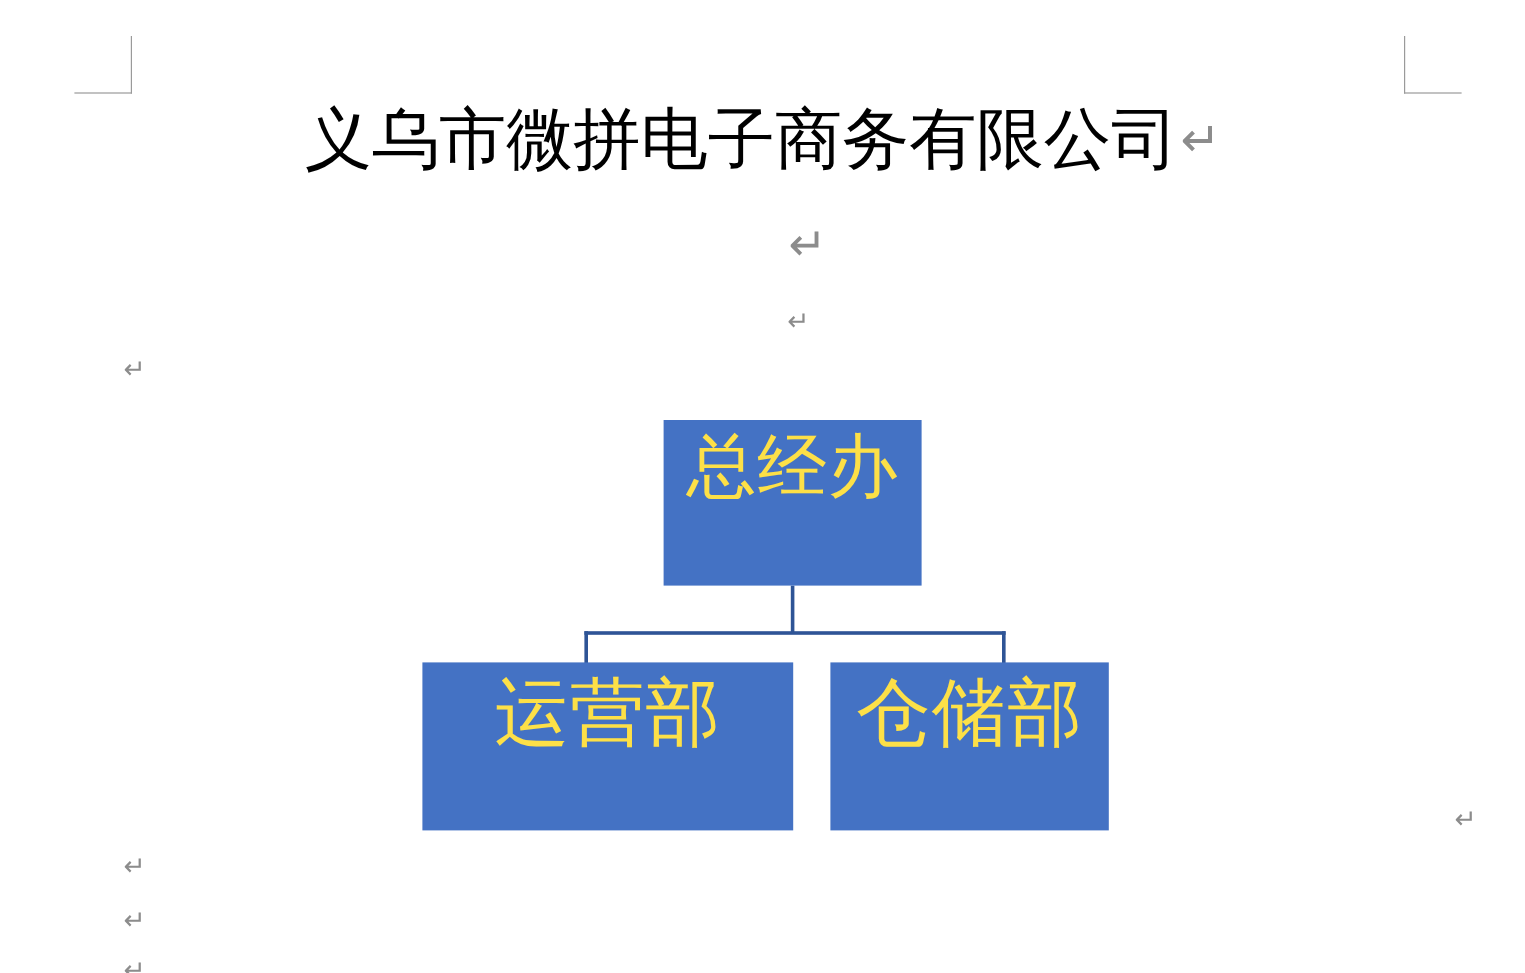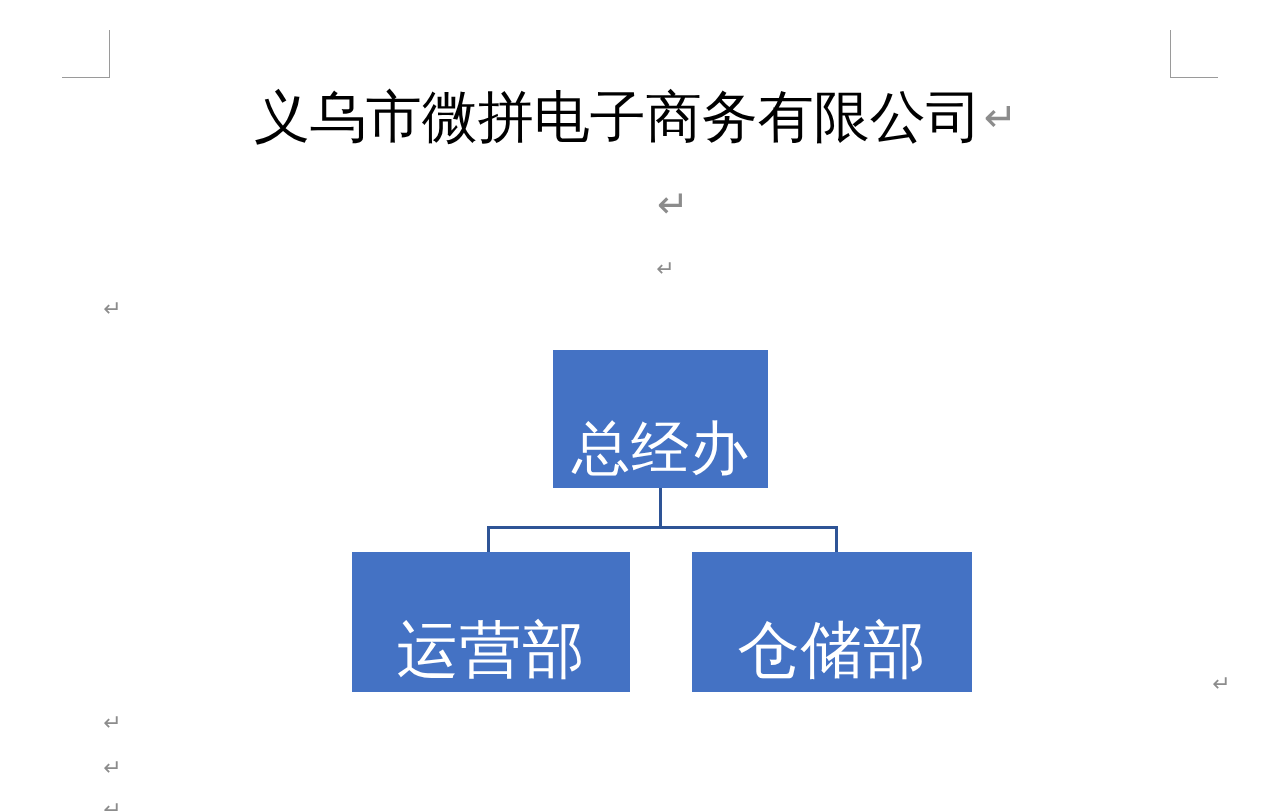--- a/index.html
+++ b/index.html
@@ -83,45 +83,45 @@
     position: absolute;
     left: 0;
     top: 0;
     width: 1271px;
     height: 811px;
   }
   .node {
     position: absolute;
     background: #4472C4;
     display: flex;
-    align-items: flex-end;
+    align-items: flex-start;
     justify-content: center;
-    color: #ffffff;
+    color: #fde047;
     font-family: "DejaVu Sans", "Liberation Sans", sans-serif;
     letter-spacing: 1px;
     box-sizing: border-box;
   }
   .node-ceo {
     left: 553px;
     top: 350px;
     width: 215px;
     height: 138px;
     font-size: 58px;
   }
   .node-ops {
     left: 352px;
     top: 552px;
-    width: 278px;
+    width: 309px;
     height: 140px;
     font-size: 62px;
   }
   .node-wh {
     left: 692px;
     top: 552px;
-    width: 280px;
+    width: 232px;
     height: 140px;
     font-size: 62px;
   }
 
   .connector {
     position: absolute;
     background: #2E5496;
   }
   
   .conn-stem  { left: 659px; top: 488px; width: 3px;  height: 40px; }

